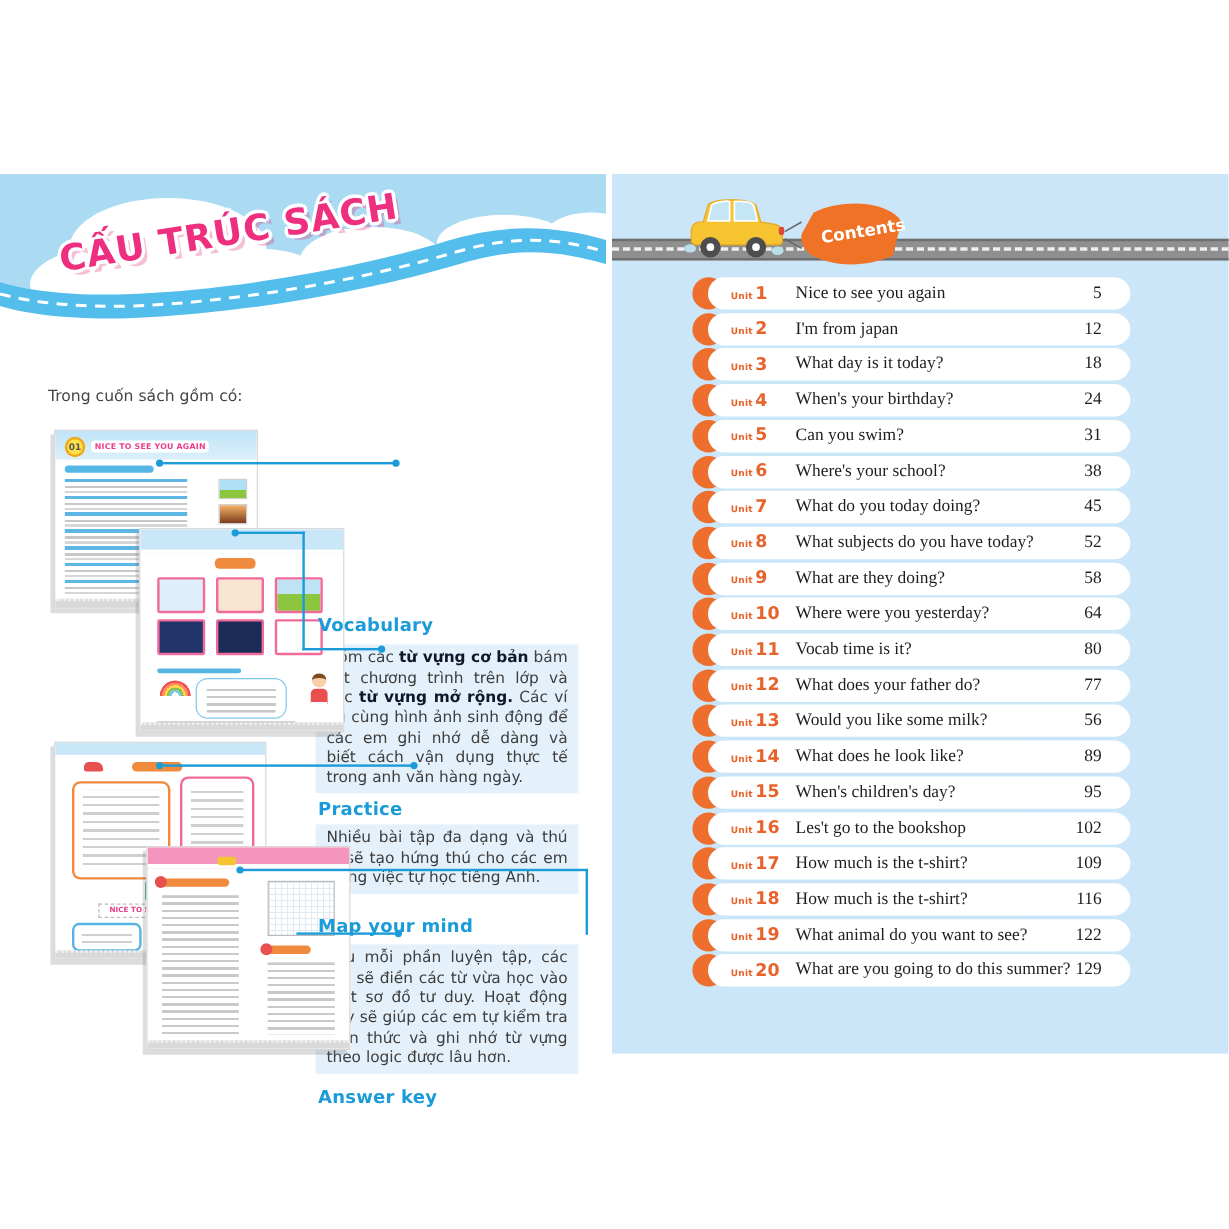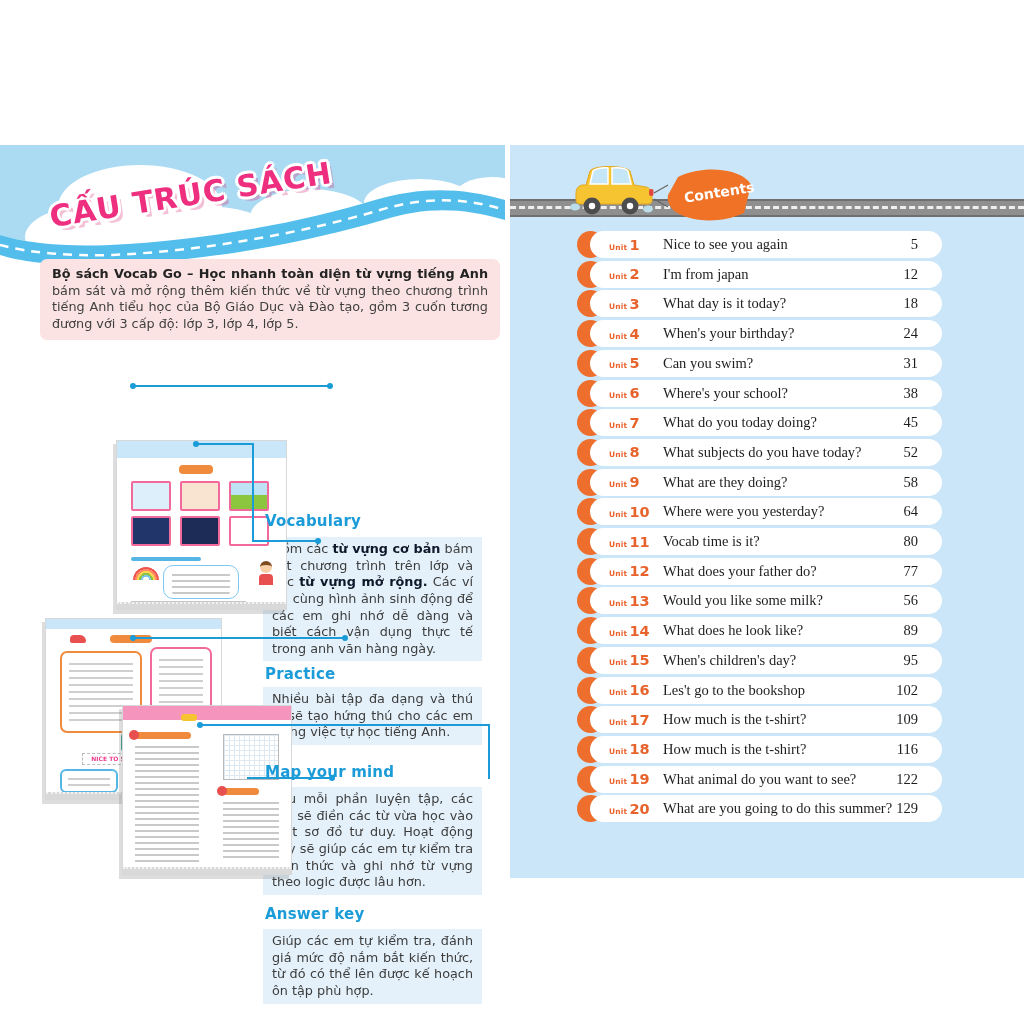--- a/index.html
+++ b/index.html
@@ -157,33 +157,29 @@
       <ellipse cx="215" cy="90" rx="58" ry="28" fill="#fff"></ellipse>
       <ellipse cx="310" cy="72" rx="60" ry="28" fill="#fff"></ellipse>
       <ellipse cx="420" cy="58" rx="56" ry="24" fill="#fff"></ellipse>
       <ellipse cx="492" cy="52" rx="38" ry="20" fill="#fff"></ellipse>
       <path d="M0,90 C25,98 65,102 110,100 C200,96 300,78 375,55 C420,42 460,42 505,55 L505,75 C460,62 425,62 383,75 C305,98 205,116 112,120 C63,122 22,117 0,110 Z" fill="#53BEEC"></path>
       <path d="M0,100 C30,108 68,111 112,110 C203,106 303,88 380,65 C424,52 462,52 505,65" fill="none" stroke="#fff" stroke-width="2.5" stroke-dasharray="9 7"></path>
     </svg>
 
     <div id="left-title">CẤU TRÚC SÁCH</div>
 
-    <div id="intro-box">
-      <b>Bộ sách Vocab Go – Học nhanh toàn diện từ vựng tiếng Anh</b><span> bám sát và mở rộng thêm kiến thức về từ vựng theo chương trình tiếng Anh tiểu học của Bộ Giáo Dục và Đào tạo, gồm 3 cuốn tương đương với 3 cấp độ: lớp 3, lớp 4, lớp 5.</span>
-    </div>
     <div id="lead-line">Trong cuốn sách gồm có:</div>
 
     <div class="sec-label" style="top:367px">Vocabulary</div>
     <div class="sec-box" style="top:392px"><span>Gồm các </span><b>từ vựng cơ bản</b><span> bám sát chương trình trên lớp và các </span><b>từ vựng mở rộng.</b><span> Các ví dụ cùng hình ảnh sinh động để các em ghi nhớ dễ dàng và biết cách vận dụng thực tế trong anh văn hàng ngày.</span></div>
     <div class="sec-label" style="top:520px">Practice</div>
     <div class="sec-box" style="top:542px"><span>Nhiều bài tập đa dạng và thú vị sẽ tạo hứng thú cho các em trong việc tự học tiếng Anh.</span></div>
     <div class="sec-label" style="top:618px">Map your mind</div>
     <div class="sec-box" style="top:642px"><span>Sau mỗi phần luyện tập, các em sẽ điền các từ vừa học vào một sơ đồ tư duy. Hoạt động này sẽ giúp các em tự kiểm tra kiến thức và ghi nhớ từ vựng theo logic được lâu hơn.</span></div>
     <div class="sec-label" style="top:760px">Answer key</div>
-    <div class="sec-box" style="top:784px"><span>Giúp các em tự kiểm tra, đánh giá mức độ nắm bắt kiến thức, từ đó có thể lên được kế hoạch ôn tập phù hợp.</span></div>
 
     <div class="conn" style="left:136px; top:240px; width:194px; height:2px"></div>
     <div class="dot" style="left:130px; top:238px"></div>
     <div class="dot" style="left:327px; top:238px"></div>
 
     <div class="dot" style="left:193px; top:296px"></div>
     <div class="conn" style="left:196px; top:298px; width:58px; height:2px"></div>
     <div class="conn" style="left:252px; top:298px; width:2px; height:99px"></div>
     <div class="conn" style="left:252px; top:395px; width:66px; height:2px"></div>
     <div class="dot" style="left:315px; top:393px"></div>
@@ -191,20 +187,33 @@
     <div class="conn" style="left:136px; top:492px; width:209px; height:2px"></div>
     <div class="dot" style="left:130px; top:490px"></div>
     <div class="dot" style="left:342px; top:490px"></div>
 
     <div class="dot" style="left:197px; top:577px"></div>
     <div class="conn" style="left:200px; top:579px; width:290px; height:2px"></div>
     <div class="conn" style="left:488px; top:579px; width:2px; height:55px"></div>
     <div class="conn" style="left:247px; top:632px; width:85px; height:2px"></div>
     <div class="dot" style="left:329px; top:630px"></div>
 
+    <div class="thumb" id="pageA">
+      <div class="pa-head"></div>
+      <span class="pa-badge">01</span>
+      <span class="pa-title">NICE TO SEE YOU AGAIN</span>
+      <div class="pa-sub"></div>
+      <div class="pa-lines"></div>
+      <div class="pa-imgs">
+        <i class="pa-img1"></i>
+          <i class="pa-img2"></i>
+          <i class="pa-img3"></i>
+      </div>
+      <div class="page-foot"></div>
+    </div>
 
     <div class="thumb" id="pageB">
       <div class="pb-head"></div>
       <i class="pb-flag"></i>
       <div class="pb-grid">
         <i class="pb-im1"></i>
           <i class="pb-im2"></i>
           <i class="pb-im3"></i>
         <i class="pb-im4"></i>
           <i class="pb-im5"></i>

